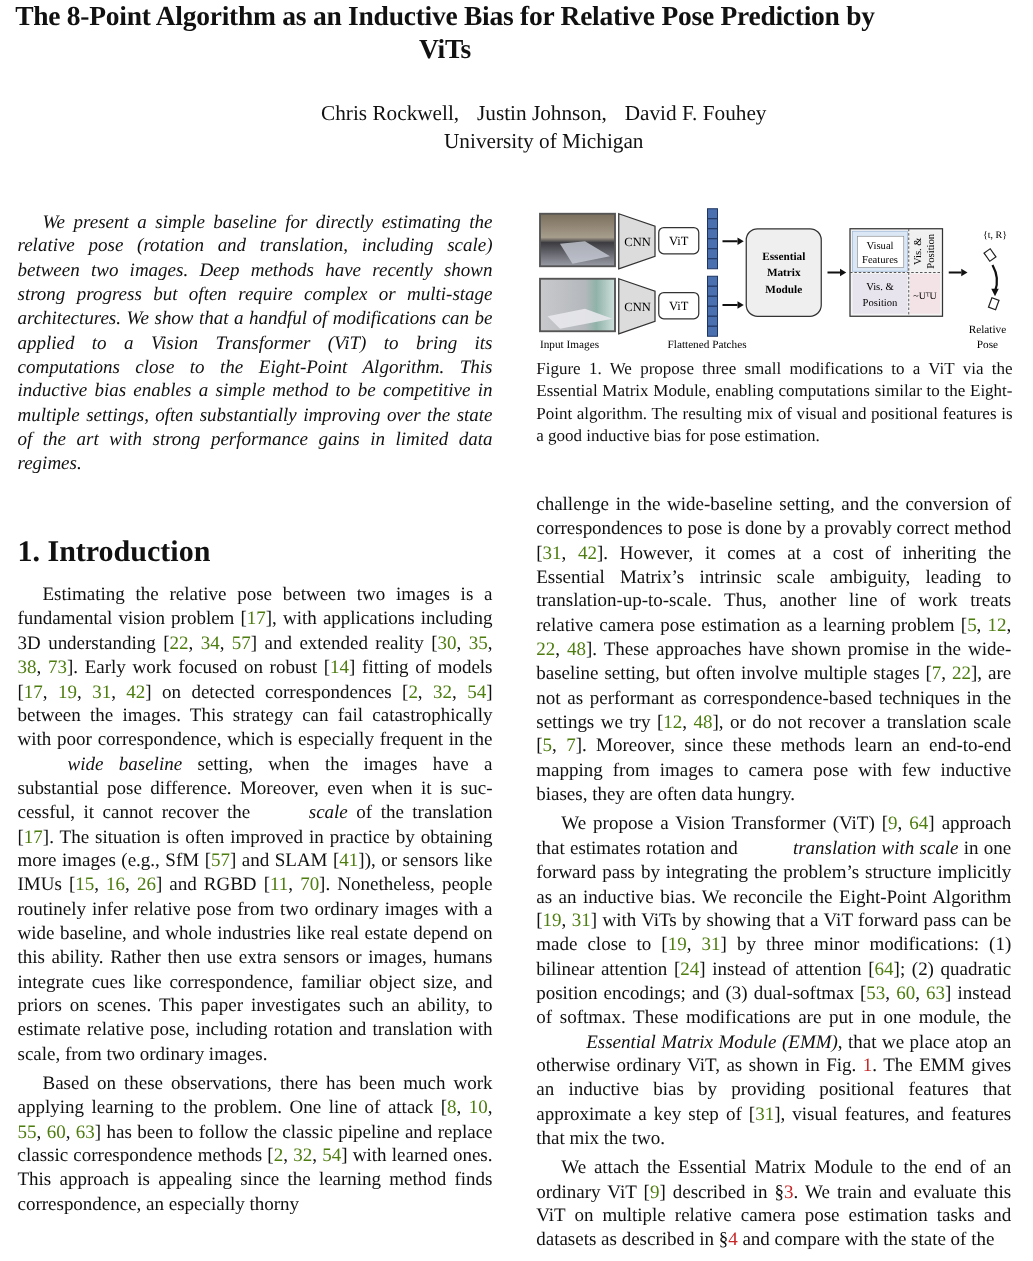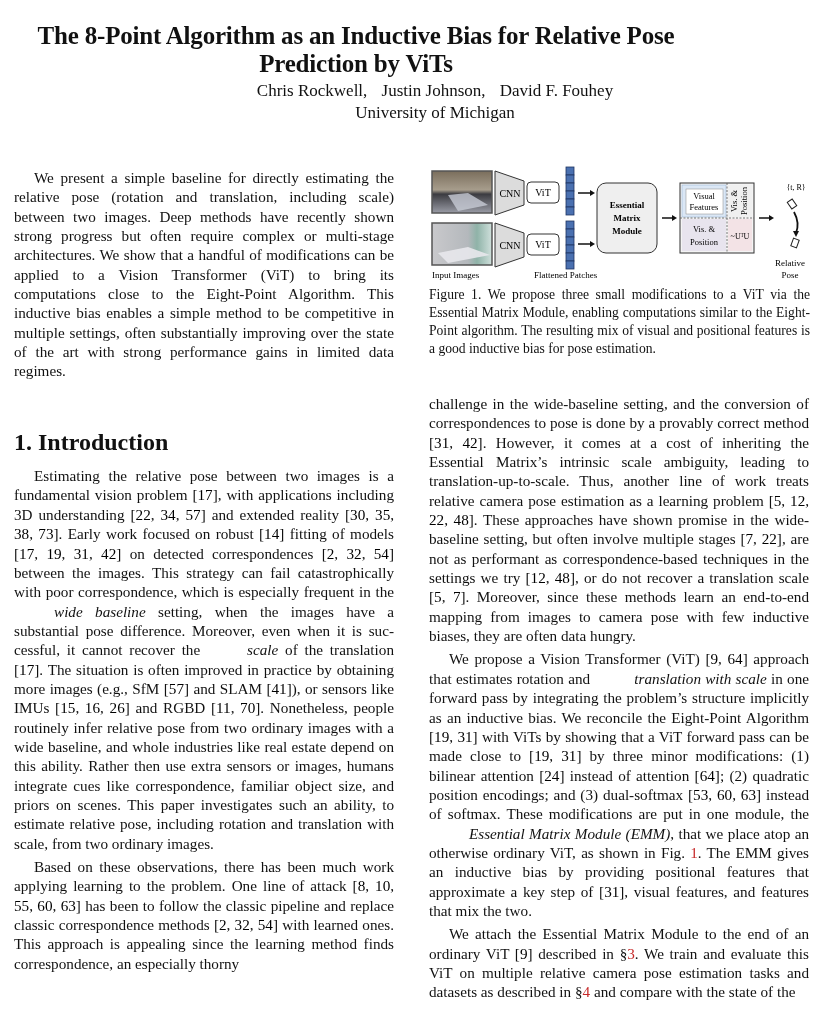--- a/index.html
+++ b/index.html
@@ -1,45 +1,45 @@
 <!DOCTYPE html>
 <html><head>
 <meta charset="utf-8">
 <style>
   html, body { margin: 0; padding: 0; background: #ffffff; }
   body {
     width: 826px; height: 1009px; position: relative; overflow: hidden;
     font-family: "Liberation Serif", "DejaVu Serif", serif; color: #111;
   }
   .title {
-    position: absolute; left: 0; top: 22px; width: 712px; text-align: center;
-    font-size: 25px; font-weight: bold; letter-spacing: -0.2px;
+    position: absolute; left: 0; top: 0; width: 712px; text-align: center;
+    font-size: 22px; font-weight: bold; letter-spacing: -0.2px;
   }
   .authors {
     position: absolute; left: 0; top: 80px; width: 822px; text-align: center;
     font-size: 17px; line-height: 22px; padding-left: 24px;
   }
   .authors .sep { display: inline-block; width: 10px; }
   .col {
     position: absolute; font-size: 15.2px; line-height: 19.35px;
     text-align: justify; hyphens: manual;
   }
   .col-left { left: 14px; top: 168px; width: 380px; }
   .col-right { left: 429px; top: 394px; width: 380px; }
   .abstract-head {
     text-align: center; font-weight: bold; font-size: 18px; margin: 0 0 20px 0;
   }
-  .abstract { margin: 0; text-indent: 20px; }
+  .abstract { font-style: italic; margin: 0; text-indent: 20px; }
   .section-head {
     font-weight: bold; font-size: 24px; margin: 52px 0 14px 0;
   }
   p.para { margin: 0; text-indent: 20px; }
   p.para.noindent { text-indent: 0; }
   p.para + p.para { margin-top: 4px; }
-  .cite { color: #000000; }
+  .cite { color: #4d7c0f; }
   .xref { color: #c62828; }
   i { font-style: italic; margin-left: 40px; }
 
   
   .figure { position: absolute; left: 428px; top: 165px; width: 392px; height: 118px; }
   .fig-svg { width: 392px; height: 118px; display: block; }
   .caption {
     position: absolute; left: 429px; top: 286px; width: 381px;
     font-size: 13.6px; line-height: 18px; text-align: justify;
   }

